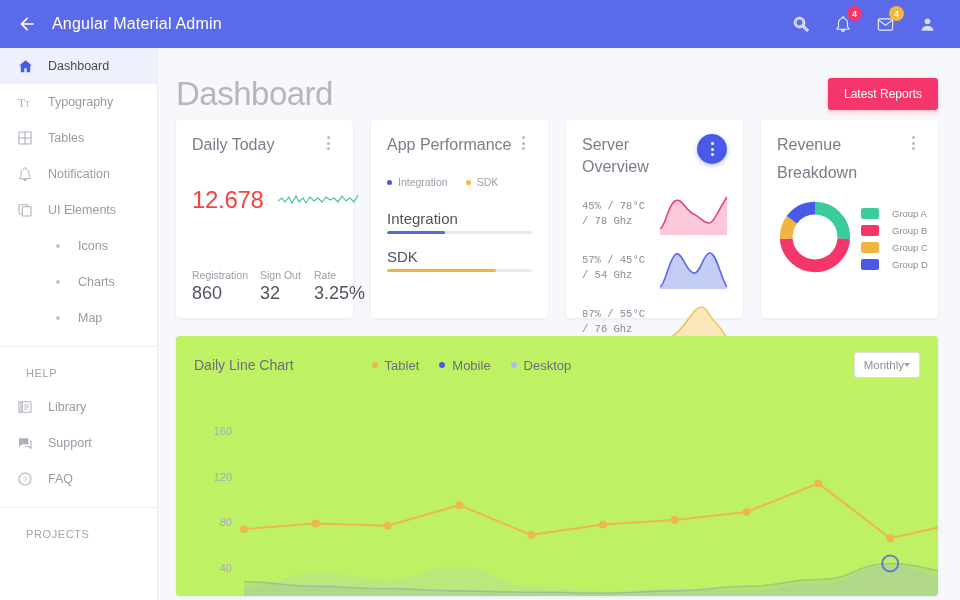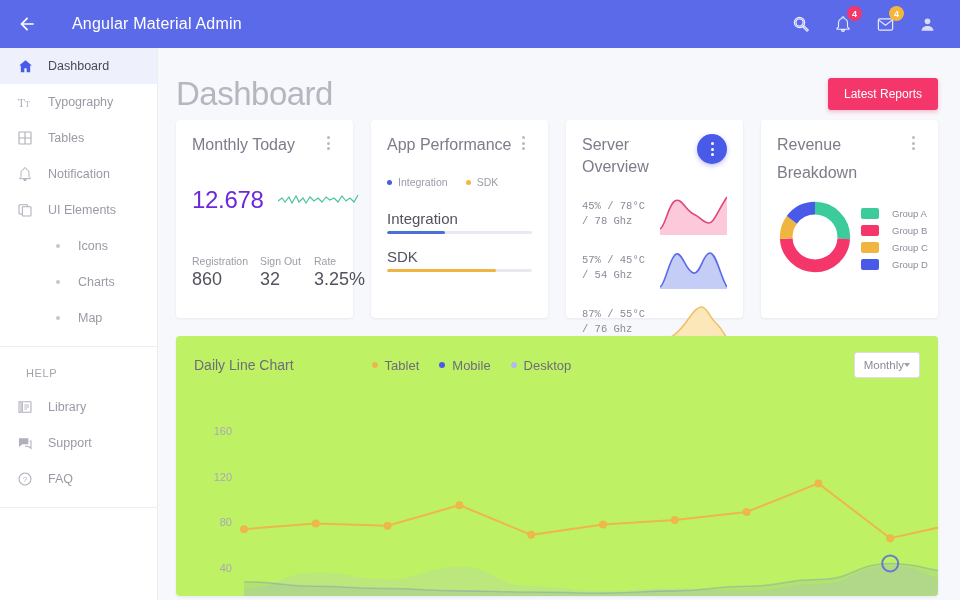--- a/index.html
+++ b/index.html
@@ -14,21 +14,21 @@
   .topbar {
     position: absolute; top: 0; left: 0;
     width: 960px; height: 48px;
     background: #5c6bc0;
     background: #5b6ae8;
     display: flex; align-items: center;
     z-index: 30;
   }
   .back-icon { margin-left: 14px; width: 26px; height: 26px; display:flex; align-items:center; justify-content:center; cursor:pointer; }
   .app-title {
-    color: #ffffff; font-size: 16px; margin-left: 32px;
+    color: #ffffff; font-size: 16px; margin-left: 12px;
     letter-spacing: .2px; font-weight: 400;
   }
   .topbar-spacer { flex: 1; }
   .tb-icon {
     width: 34px; height: 34px; margin-right: 8px;
     display: flex; align-items: center; justify-content: center;
     position: relative; cursor: pointer;
   }
   .tb-icon:last-child { margin-right: 16px; }
   .badge {
@@ -121,23 +121,23 @@
   .fab {
     width: 30px; height: 30px; border-radius: 50%;
     background: #4a5ae8; flex: 0 0 30px; cursor: pointer;
     display: flex; flex-direction: column; align-items: center; justify-content: center; gap: 2.5px;
     box-shadow: 0 2px 5px rgba(74,90,232,.35);
   }
   .fab i { width: 3px; height: 3px; border-radius: 50%; background: #fff; display: block; }
 
   
   .visits-mid { display: flex; align-items: center; margin-top: 30px; }
-  .visits-num { font-size: 24px; color: #6d28d9; letter-spacing: -.3px; }
+  .visits-num { font-size: 24px; color: #ef4444; letter-spacing: -.3px; }
   .visits-spark { margin-left: 14px; }
-  .visits-foot { position: absolute; bottom: 28px; left: 16px; right: 16px; display: flex; gap: 6px; }
+  .visits-foot { position: absolute; bottom: 14px; left: 16px; right: 16px; display: flex; gap: 6px; }
   .stat { text-align: left; }
   .stat-label { font-size: 10.5px; color: #9c9ca8; display: block; }
   .stat-val { font-size: 18px; color: #53535f; display: block; margin-top: 2px; }
 
   
   .legend-inline { display: flex; gap: 18px; margin-top: 20px; align-items: center; }
   .lg { display: flex; align-items: center; gap: 6px; }
   .lg-dot { width: 5px; height: 5px; border-radius: 50%; }
   .lg-txt { font-size: 10.5px; color: #9c9ca8; }
   .prog-block { margin-top: 16px; }
@@ -315,34 +315,35 @@
       <svg width="16" height="16" viewBox="0 0 24 24">
           <circle cx="12" cy="12" r="9" fill="none" stroke="#b0b0bc" stroke-width="1.6"></circle>
           <text x="12" y="17" text-anchor="middle" font-family="Liberation Sans, sans-serif" font-size="12" fill="#b0b0bc">?</text>
         </svg>
     </span>
     <span class="nav-label">FAQ</span>
   </div>
 
   <div class="nav-divider"></div>
 
+  <div class="nav-section">PROJECTS</div>
 </div>
 
 <div class="main">
 
   <div class="page-head">
     <div class="page-title">Dashboard</div>
     <button class="btn-primary">Latest Reports</button>
   </div>
 
   <div class="cards-row">
 
     <div class="card">
       <div class="card-head">
-        <div class="card-title">Monthly Today</div>
+        <div class="card-title">Daily Today</div>
         <div class="kebab">
             <i></i>
             <i></i>
             <i></i>
           </div>
       </div>
       <div class="visits-mid">
         <div class="visits-num">12.678</div>
         <div class="visits-spark">
           <svg width="82" height="22" viewBox="0 0 82 22">

